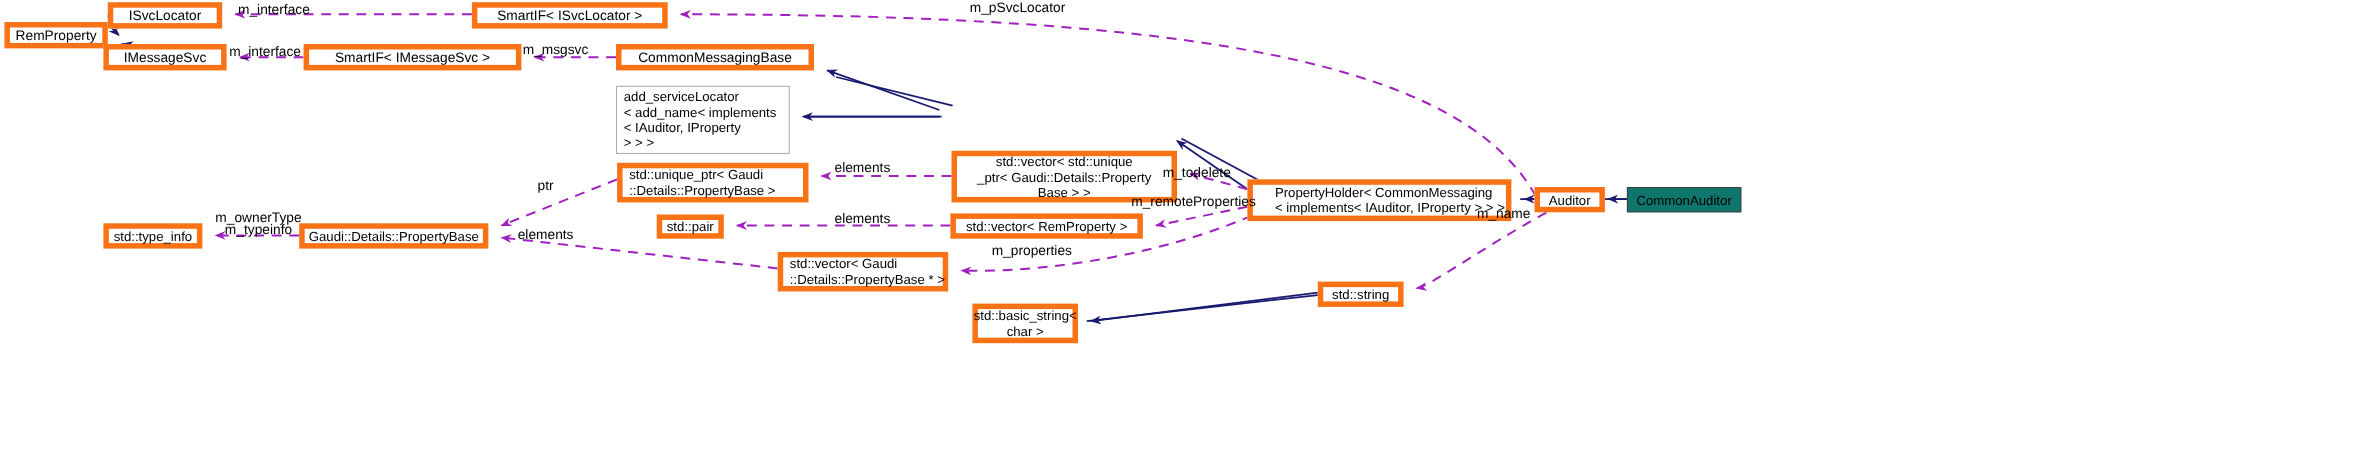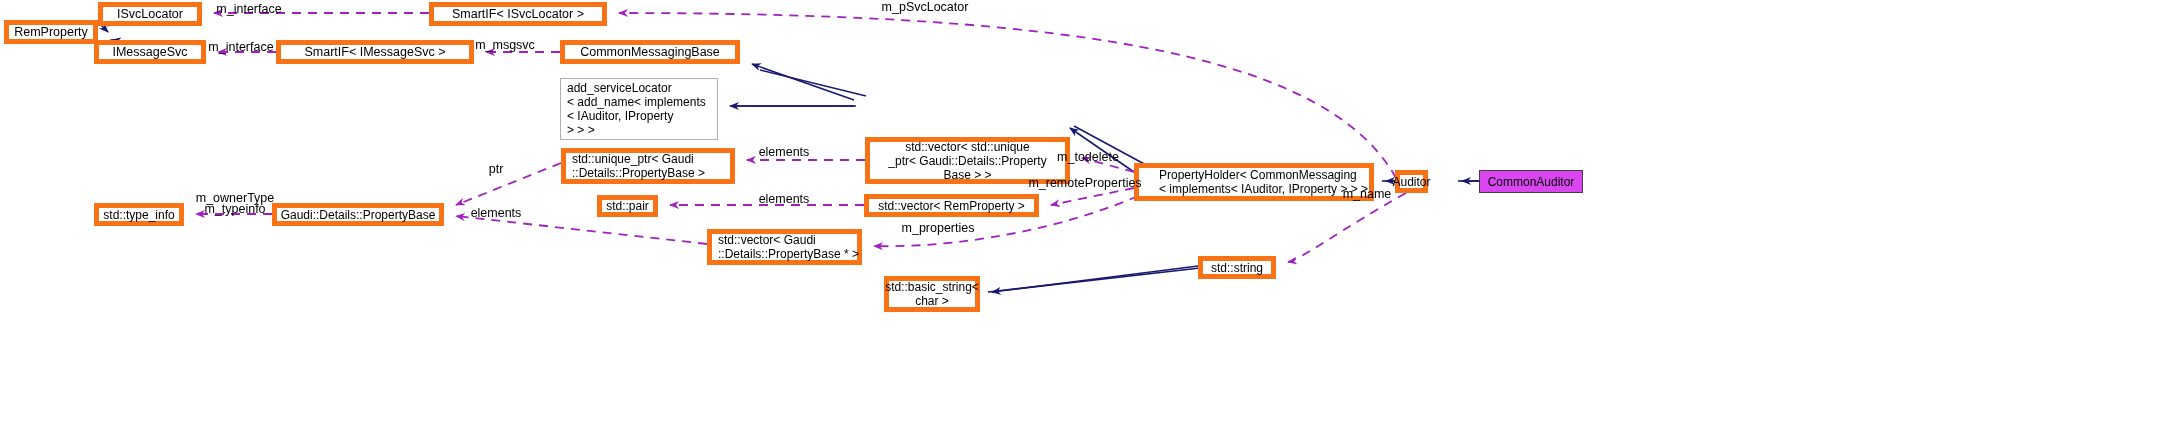--- a/index.html
+++ b/index.html
@@ -37,21 +37,21 @@
     display: flex;
     align-items: center;
     justify-content: center;
     white-space: pre;
     z-index: 5;
   }
   .node.light {
     border: 1px solid #b0b0b0;
   }
   .node.highlight {
-    background: #d946ef;
+    background: #0f766e;
     border: 1px solid #404040;
   }
   .edge-label {
     position: absolute;
     font-size: 12.5px;
     line-height: 14px;
     color: #000000;
     white-space: pre;
     text-align: center;
     z-index: 6;
@@ -145,21 +145,21 @@
   <div class="node" style="left:94px; top:203px; width:90px; height:23px; font-size:12px;">std::type_info</div>
 
   <div class="node" style="left:272px; top:203px; width:172px; height:23px; font-size:12px;">Gaudi::Details::PropertyBase</div>
 
   <div class="node" style="left:707px; top:229px; width:155px; height:36px; text-align:left; justify-content:flex-start; padding-left:6px; font-size:12px;">std::vector&lt; Gaudi
 ::Details::PropertyBase * &gt;</div>
 
   <div class="node" style="left:1134px; top:163px; width:240px; height:38px; text-align:left; justify-content:flex-start; padding-left:20px; font-size:12px;">PropertyHolder&lt; CommonMessaging
 &lt; implements&lt; IAuditor, IProperty &gt; &gt; &gt;</div>
 
-  <div class="node" style="left:1395px; top:170px; width:33px; height:23px; font-size:12px;">Auditor</div>
+  <div class="node" style="left:1395px; top:170px; width:64px; height:23px; font-size:12px;">Auditor</div>
 
   <div class="node highlight" style="left:1479px; top:170px; width:104px; height:23px; font-size:12px;">CommonAuditor</div>
 
   <div class="node" style="left:1198px; top:256px; width:78px; height:23px; font-size:12px;">std::string</div>
 
   <div class="node" style="left:884px; top:276px; width:96px; height:36px; font-size:12px;">std::basic_string&lt;
 char &gt;</div>
 
   <div class="edge-label" style="left:194px; top:2px; width:110px;">m_interface</div>
 

